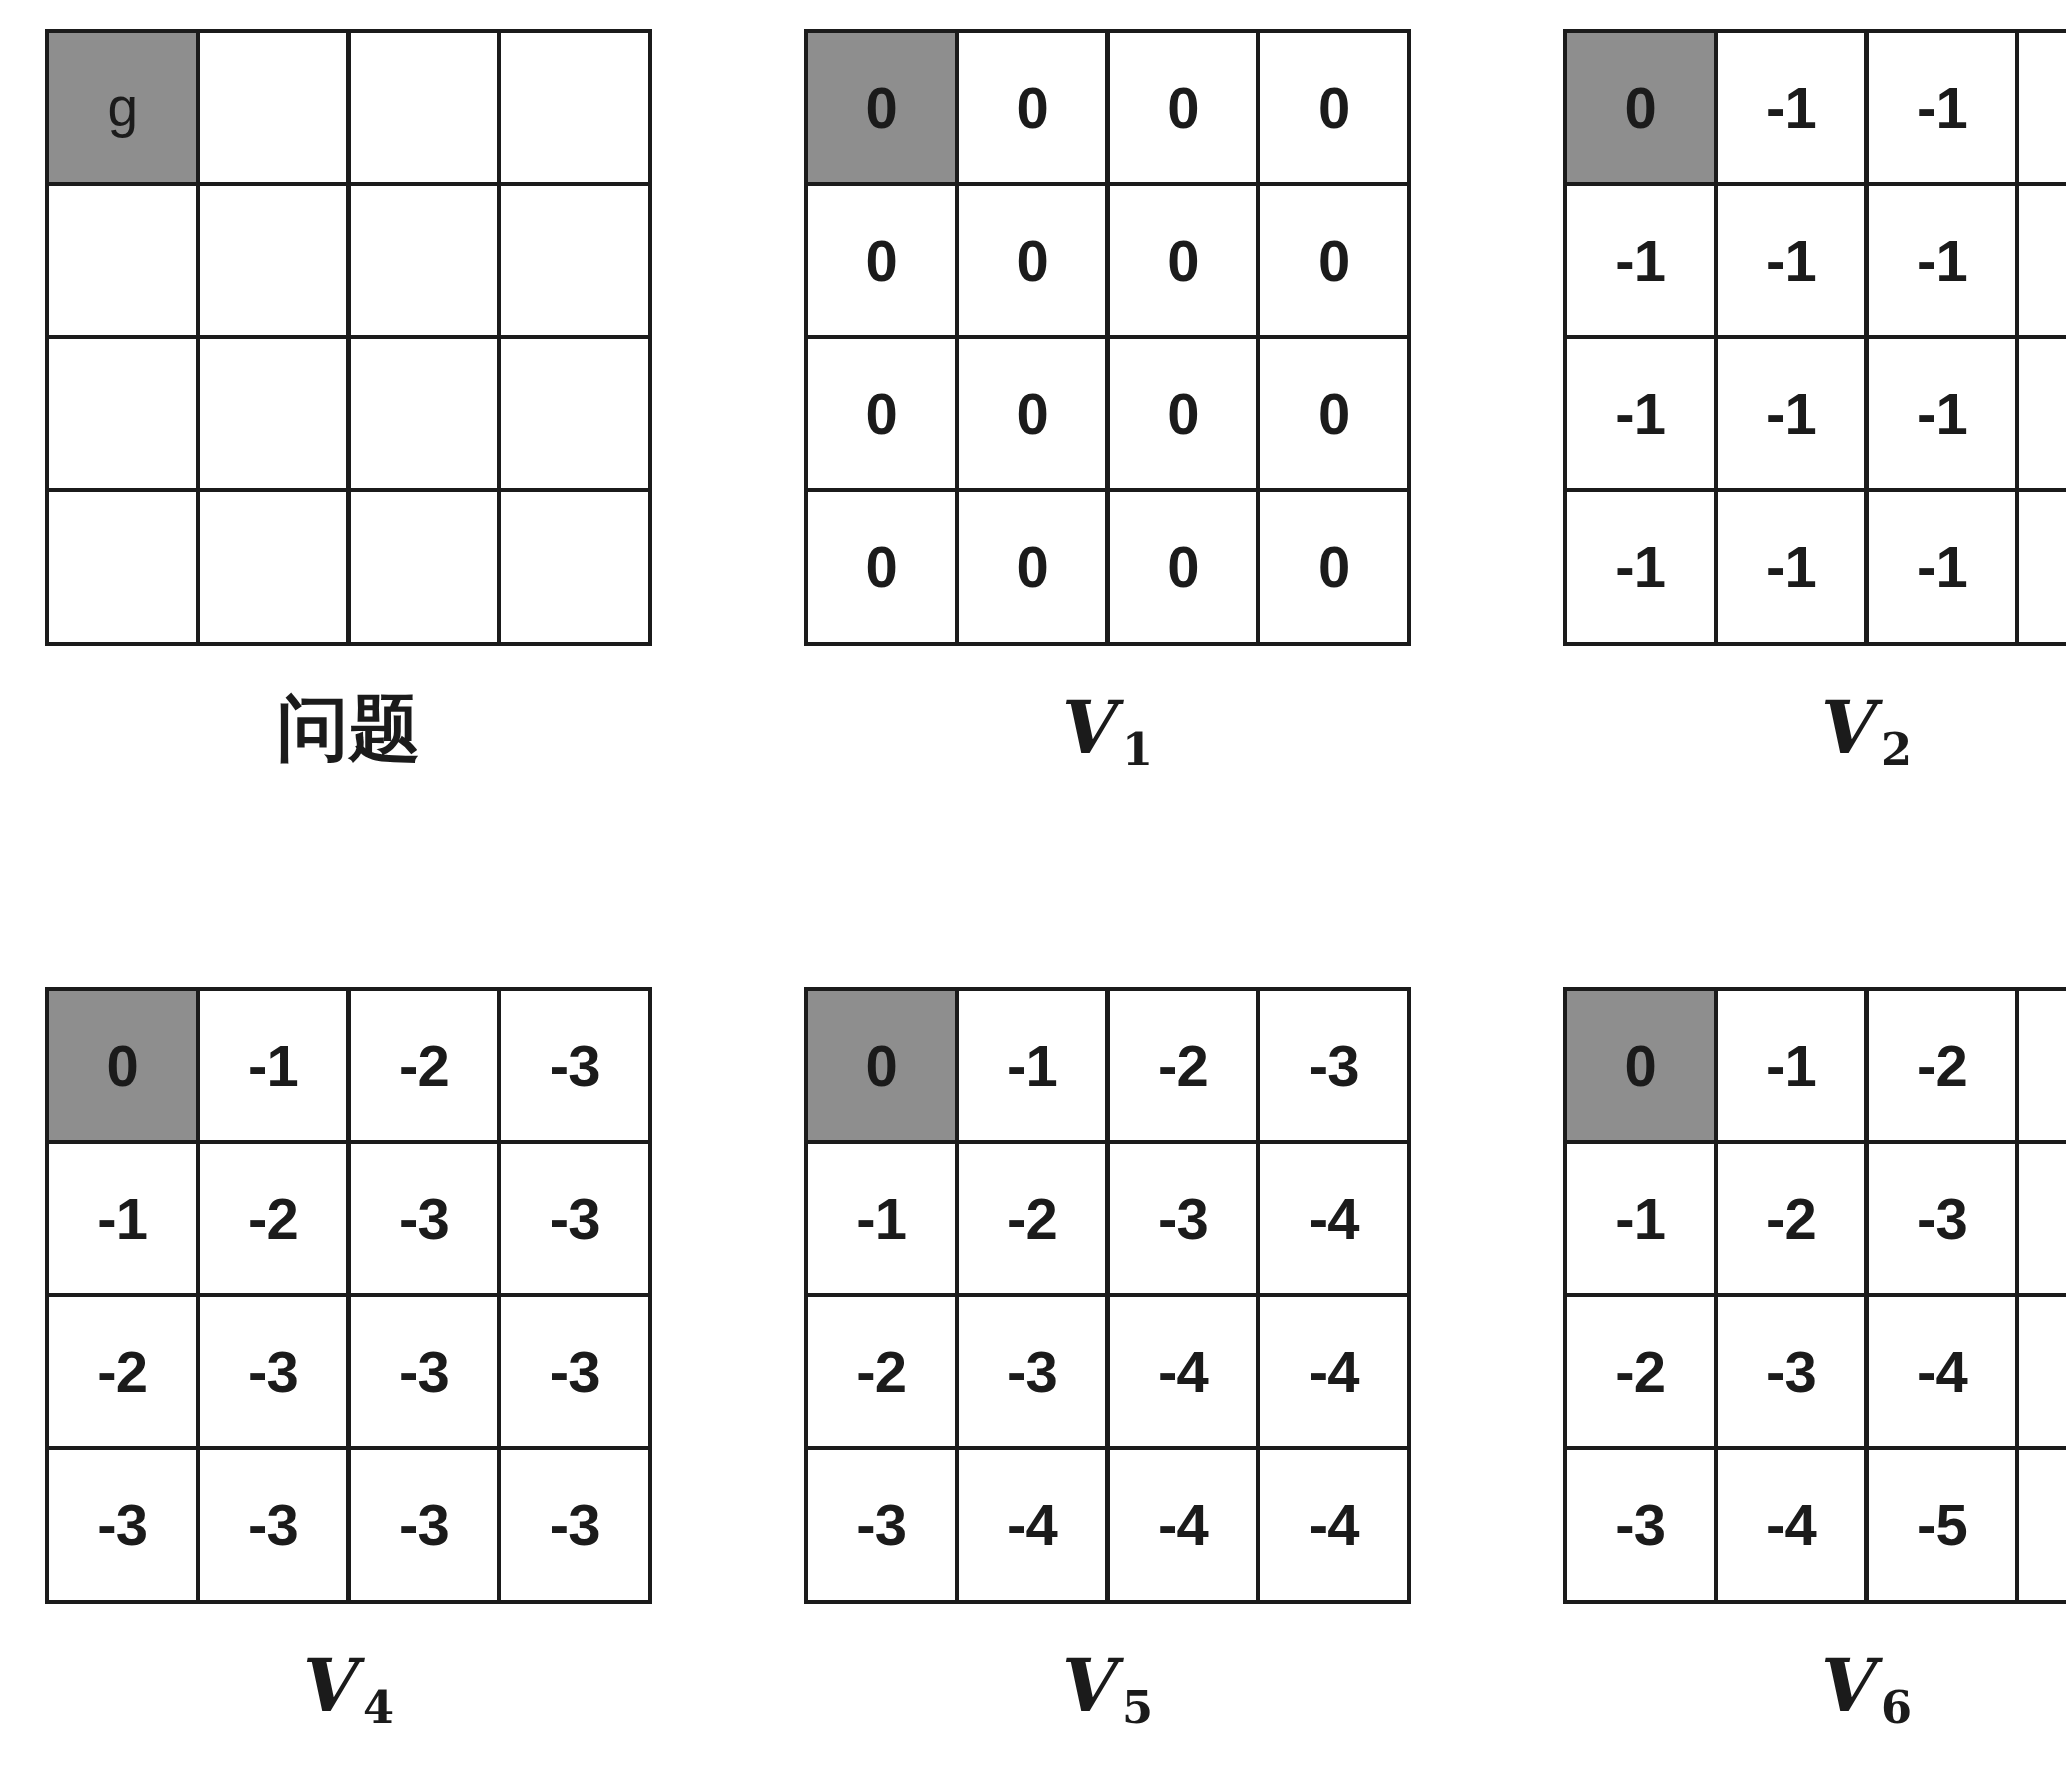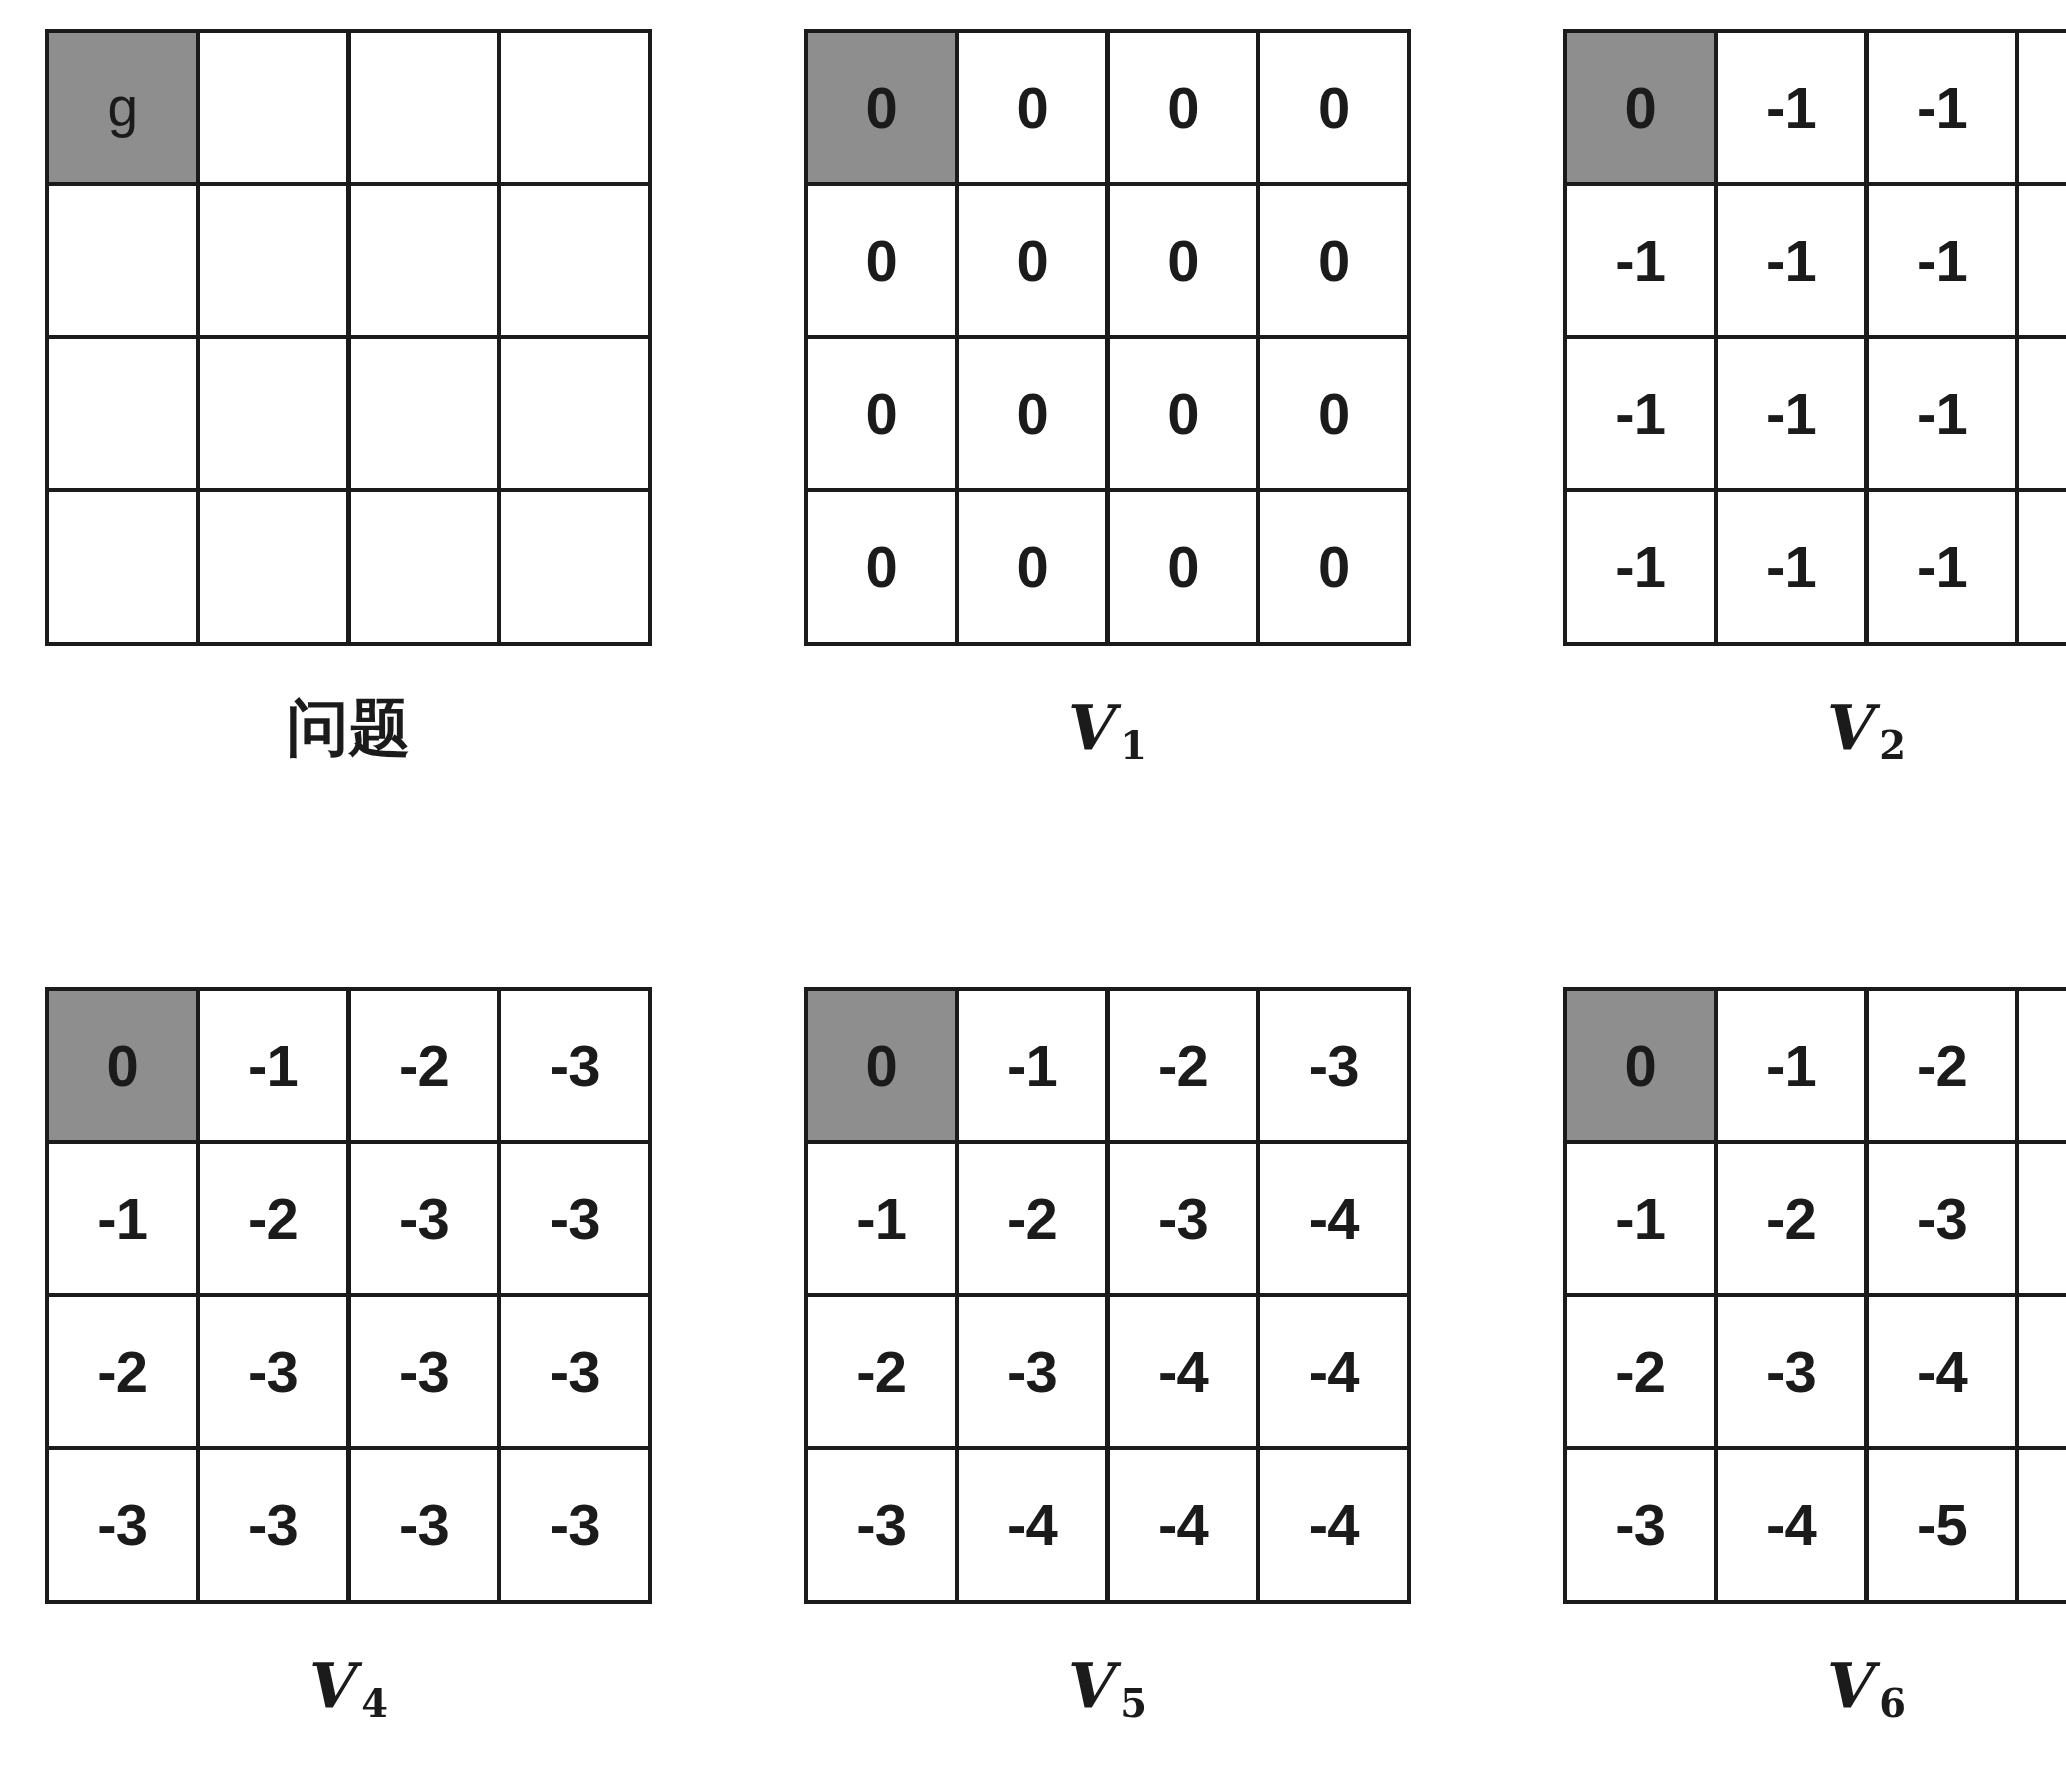--- a/index.html
+++ b/index.html
@@ -27,21 +27,21 @@
     gap:4.1px;
   }
   .cell{
     background:var(--cell-bg);display:flex;align-items:center;justify-content:center;
     font-weight:bold;font-size:58px;letter-spacing:-0.8px;
   }
   .cell.goal{background:var(--goal-bg)}
   .grid-problem .cell{font-weight:normal;font-size:55px}
   figcaption.grid-label{
     margin-top:25px;height:114px;line-height:114px;text-align:center;
-    font-weight:bold;font-size:62px;
+    font-weight:bold;font-size:72px;
     font-family:"DejaVu Serif","Liberation Serif",serif;
   }
   .grid-label .label-base{font-style:italic}
   .grid-label.cjk .label-base{font-style:normal}
   .grid-label .label-sub{
     font-style:normal;font-size:0.62em;vertical-align:-0.28em;margin-left:4.1px;
   }
 </style>
 </head>
 <body>

